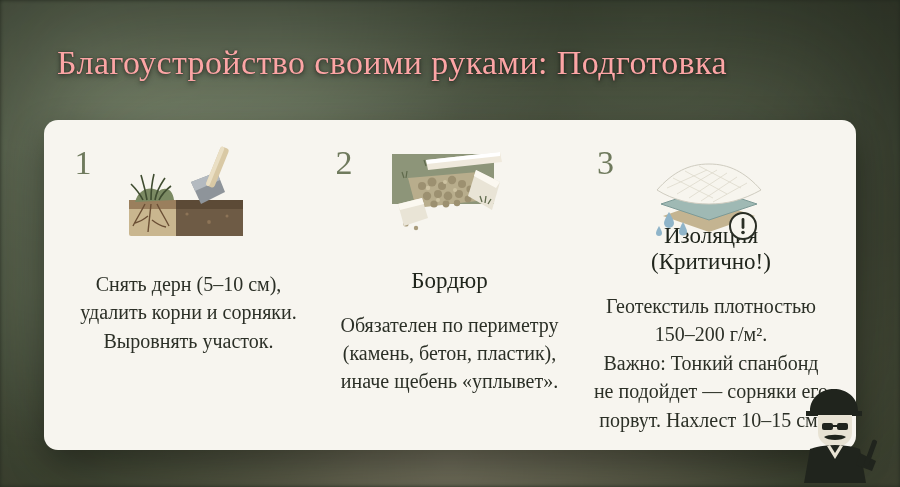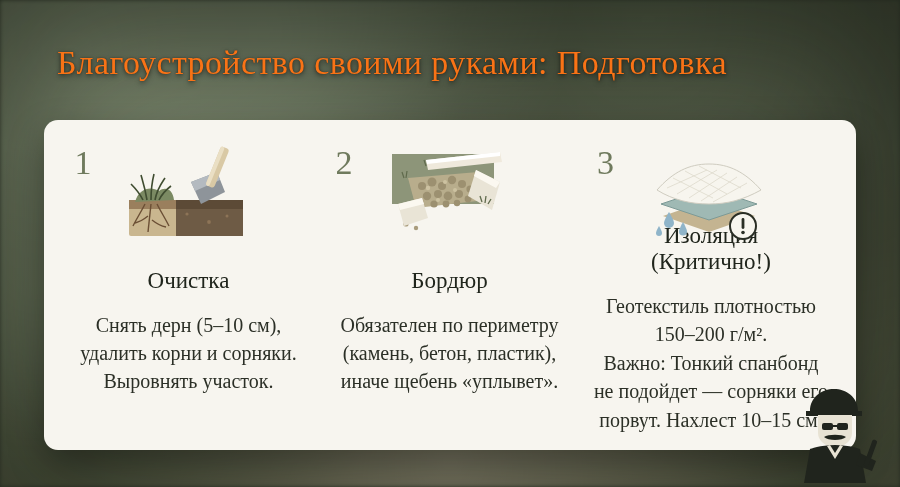--- a/index.html
+++ b/index.html
@@ -47,21 +47,21 @@
     box-shadow: inset 0 0 130px 45px rgba(20,25,15,0.45);
   }
 
   
   .title {
     position: absolute;
     top: 44px;
     left: 0;
     width: 784px;
     text-align: center;
-    color: #f97316;
+    color: #fca5a5;
     font-size: 34px;
     letter-spacing: 0.4px;
     text-shadow: 0 2px 5px rgba(0,0,0,0.55), 0 0 2px rgba(0,0,0,0.4);
     font-family: "Liberation Serif", serif;
   }
 
   
   .card {
     position: absolute;
     left: 44px;
@@ -196,21 +196,20 @@
 
               <rect x="92" y="4" width="9" height="42" rx="3" transform="rotate(22 96 25)" fill="#d9c9a5"></rect>
               <rect x="92" y="4" width="4" height="42" rx="2" transform="rotate(22 96 25)" fill="#eadfc4"></rect>
 
               <circle cx="66" cy="72" r="1.6" fill="#8d7457"></circle>
               <circle cx="88" cy="80" r="1.9" fill="#8d7457"></circle>
               <circle cx="106" cy="74" r="1.5" fill="#8d7457"></circle>
             </svg>
           </div>
         </div>
-        <div class="step-title">Очистка</div>
         <div class="step-body" style="white-space: pre-line;">Снять дерн (5–10 см),
 удалить корни и сорняки.
 Выровнять участок.</div>
       </div>
 
       <div class="col col-2">
         <div class="step-head">
           <div class="num">2</div>
           <div class="art">
             <svg viewBox="0 0 130 112" width="130" height="112">

